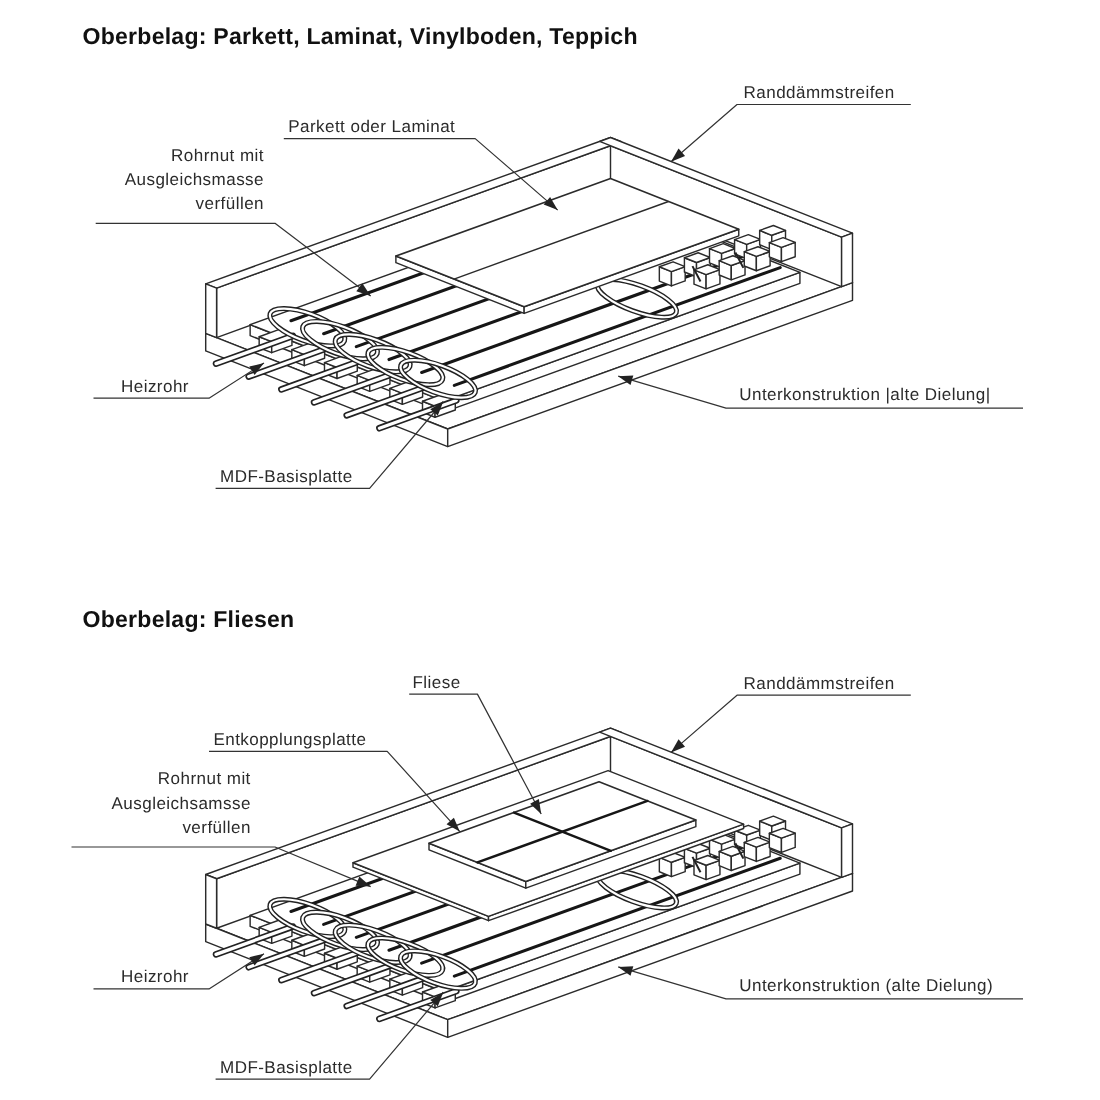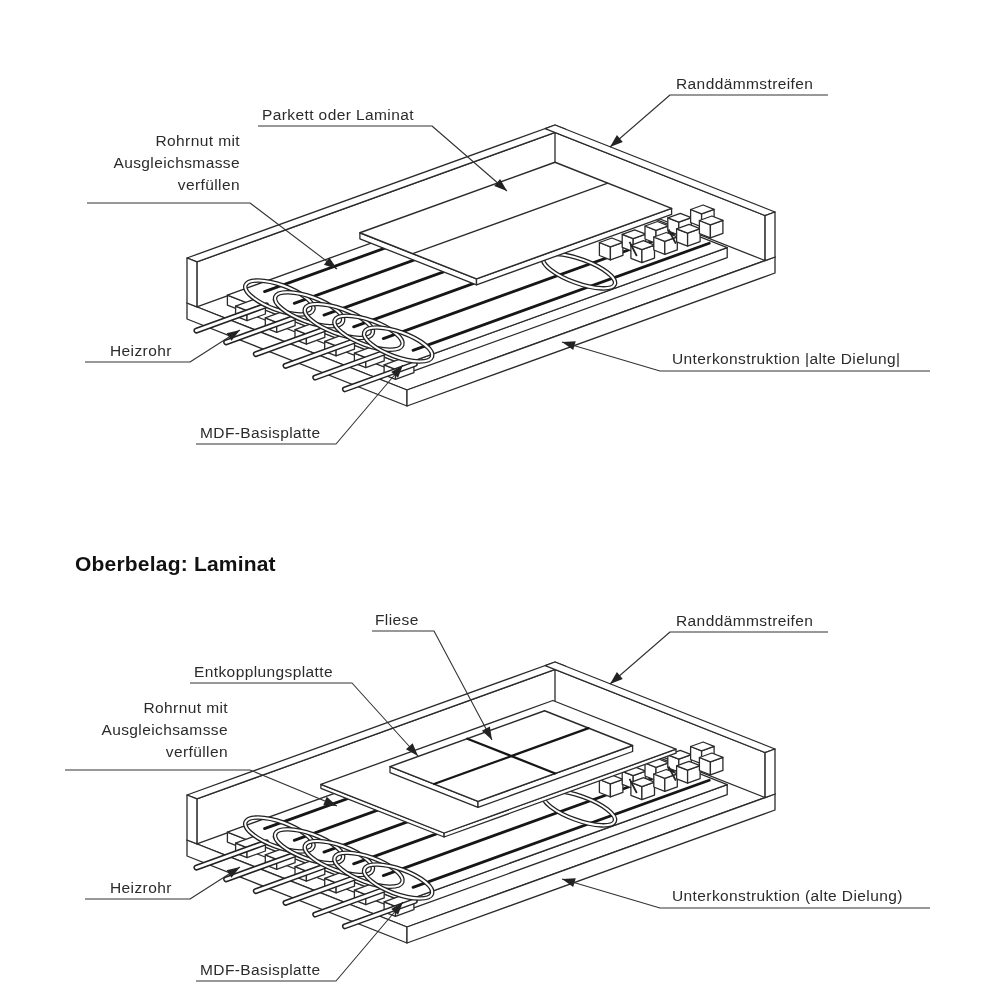--- a/index.html
+++ b/index.html
@@ -19,21 +19,22 @@
   .loopLite{fill:none;stroke:#fff;stroke-width:2;}
   .conn{fill:none;stroke:#222;stroke-width:1.8;}
   .leader{fill:none;stroke:#333;stroke-width:1.1;stroke-linejoin:round;}
   .arrow{fill:#222;stroke:none;}
   .lbl{font-family:"Liberation Sans",sans-serif;font-size:15.5px;fill:#2b2b2b;letter-spacing:0.4px;}
 </style>
 </head>
 <body>
 
 <div class="page">
-  <div class="title" style="top:552px">Oberbelag: Laminat</div>
+  <div class="title" style="top:22px">Oberbelag: Parkett, Laminat, Vinylboden, Teppich</div>
+  <div class="title" style="top:552px">Oberbelag: Fliesen</div>
   <svg id="scene" width="1000" height="1000" viewBox="0 0 1000 1000">
       <g>
         <polygon points="187.0,303.0 555.0,170.0 775.0,257.0 407.0,390.0" class="face"></polygon>
         <polygon points="187.0,303.0 407.0,390.0 407.0,406.0 187.0,319.0" class="face"></polygon>
         <polygon points="407.0,390.0 775.0,257.0 775.0,273.0 407.0,406.0" class="face"></polygon>
         <polygon points="196.9,306.9 564.9,173.9 564.9,128.9 196.9,261.9" class="face"></polygon>
         <polygon points="187.0,258.0 555.0,125.0 564.9,128.9 196.9,261.9" class="face"></polygon>
         <polygon points="187.0,303.0 196.9,306.9 196.9,261.9 187.0,258.0" class="face"></polygon>
         <polygon points="555.0,177.5 765.1,260.6 765.1,215.6 555.0,132.5" class="face"></polygon>
         <polygon points="545.1,128.6 765.1,215.6 775.0,212.0 555.0,125.0" class="face"></polygon>

